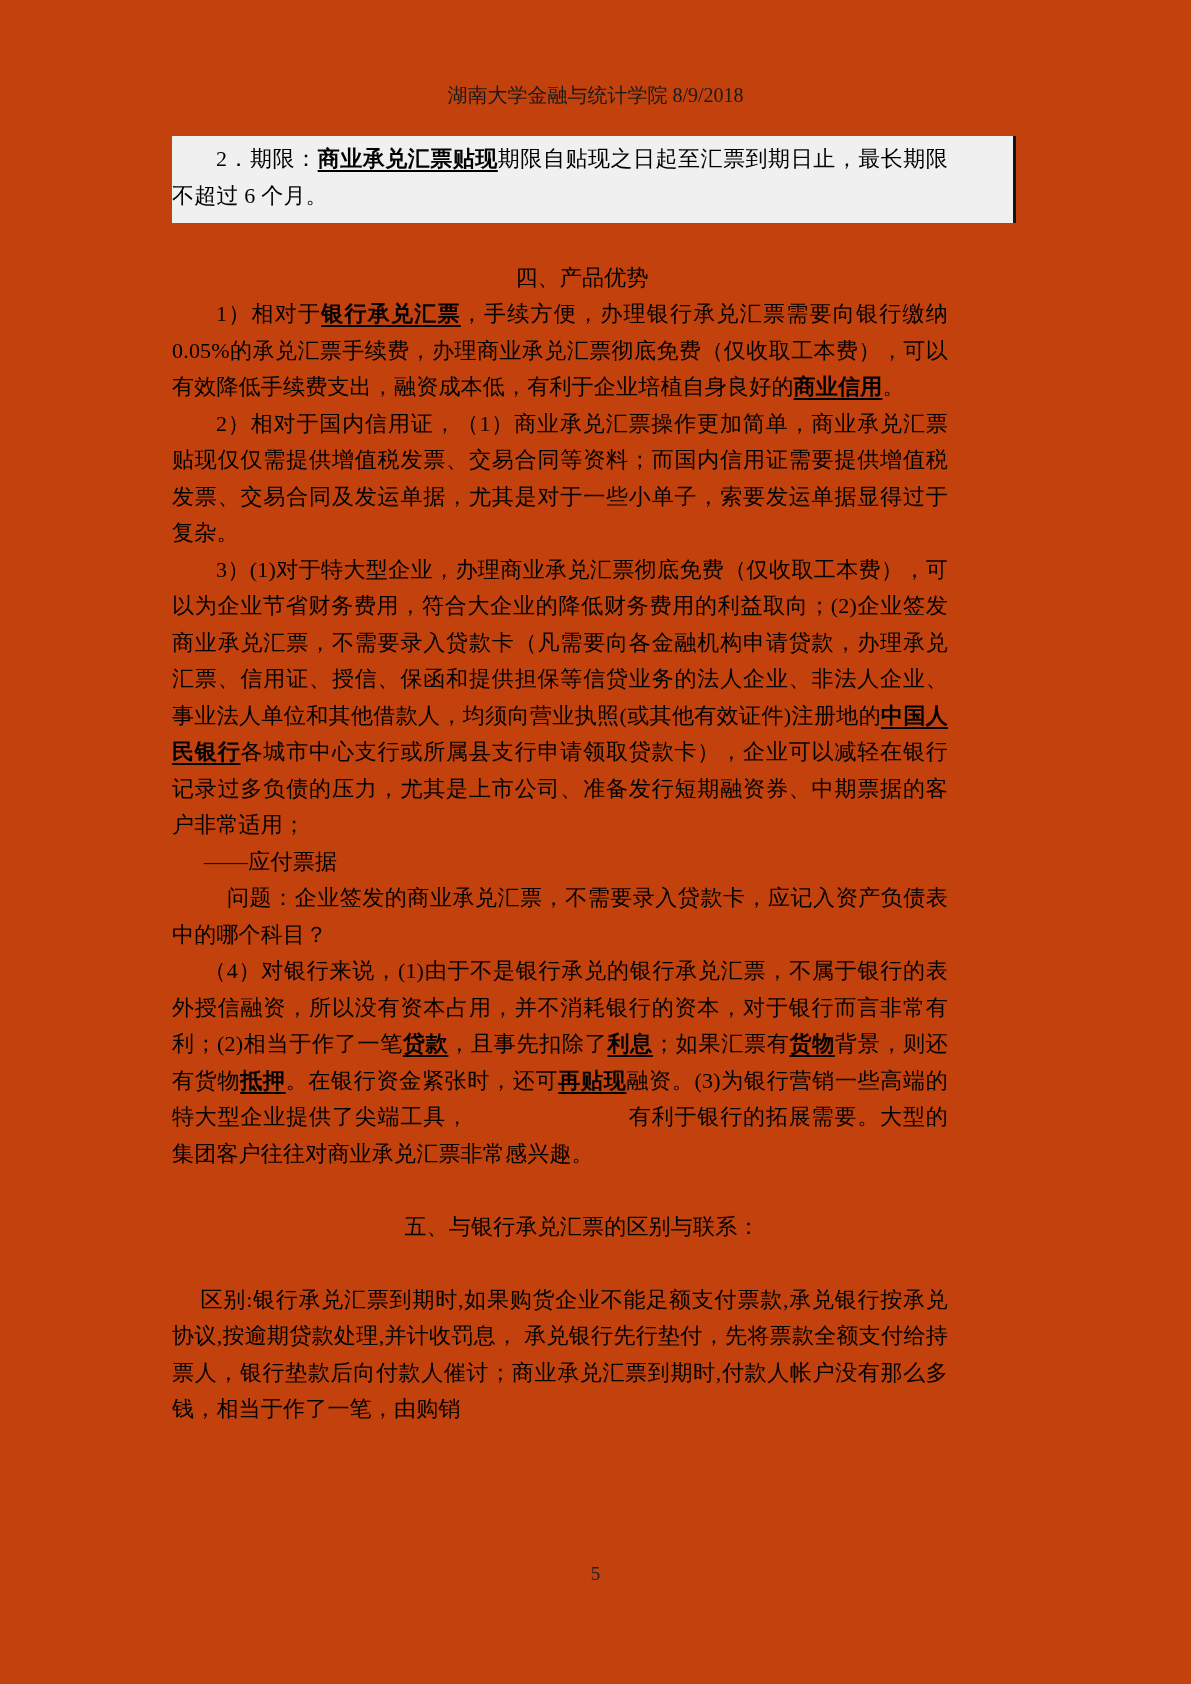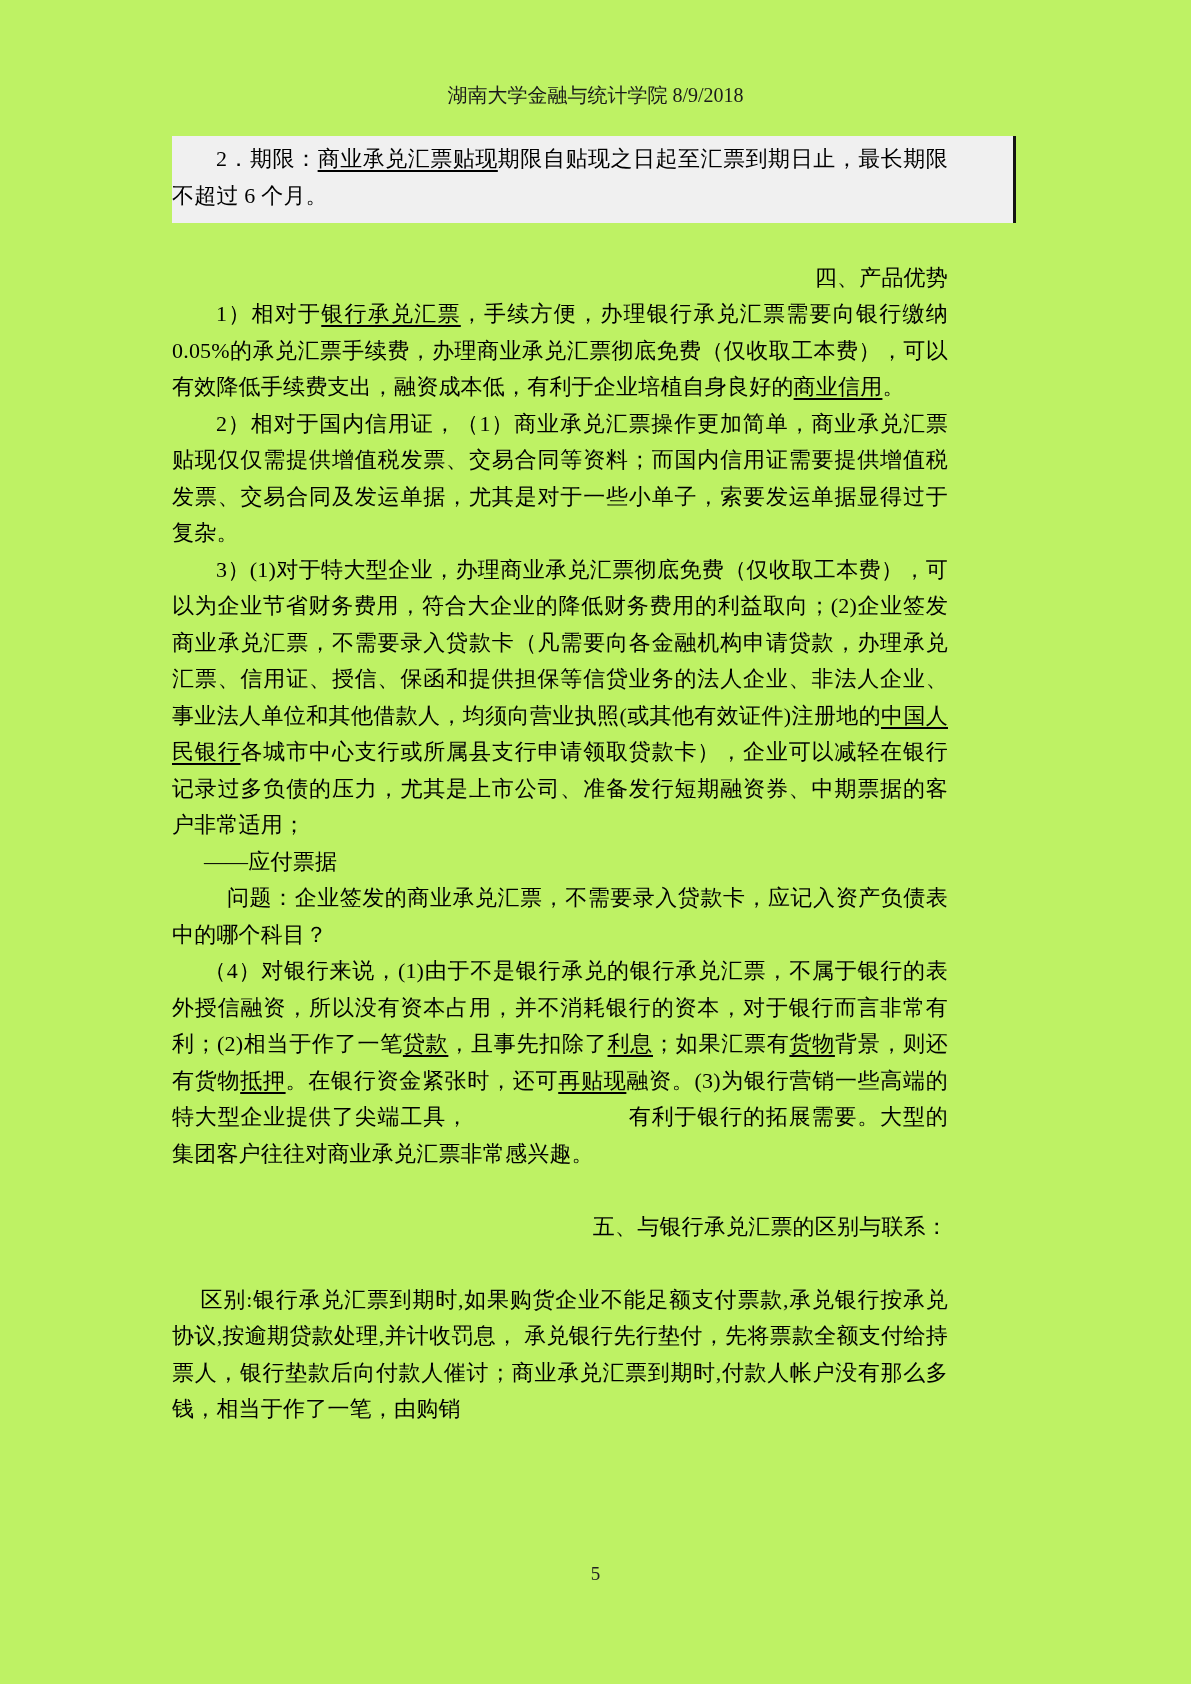--- a/index.html
+++ b/index.html
@@ -6,21 +6,21 @@
   html, body { background: #ffffff; }
   body {
     width: 1191px;
     font-family: "Liberation Serif", "DejaVu Serif", serif;
     color: #000000;
   }
   .page {
     position: relative;
     width: 1191px;
     height: 1684px;
-    background: #bef264;
+    background: #c2410c;
     overflow: hidden;
   }
   .header {
     position: absolute;
     top: 82px;
     left: 0;
     width: 100%;
     text-align: center;
     font-size: 20px;
     color: #1a1a1a;
@@ -31,35 +31,36 @@
     left: 172px;
     width: 776px;
   }
   .para {
     font-size: 22px;
     line-height: 36.5px;
     text-align: justify;
     text-indent: 2em;
     letter-spacing: 0.2px;
   }
-  .heading { text-align: right; }
+  .heading { text-align: center; }
   .blank { height: 36.5px; }
   .boxed {
     background: #f0f0f0;
     border-right: 3px solid #151515;
     margin-right: -68px;
     padding: 5px 65px 9px 0;
   }
   .indent13 { text-indent: 1.3em; }
   .indent15 { text-indent: 1.45em; }
   .indent25 { text-indent: 2.5em; }
   .para span.u {
     text-decoration: underline;
     text-underline-offset: 4px;
     text-decoration-thickness: 1.5px;
+    font-weight: bold;
   }
   .footer {
     position: absolute;
     top: 1563px;
     left: 0;
     width: 100%;
     text-align: center;
     font-size: 19px;
     color: #222222;
   }

